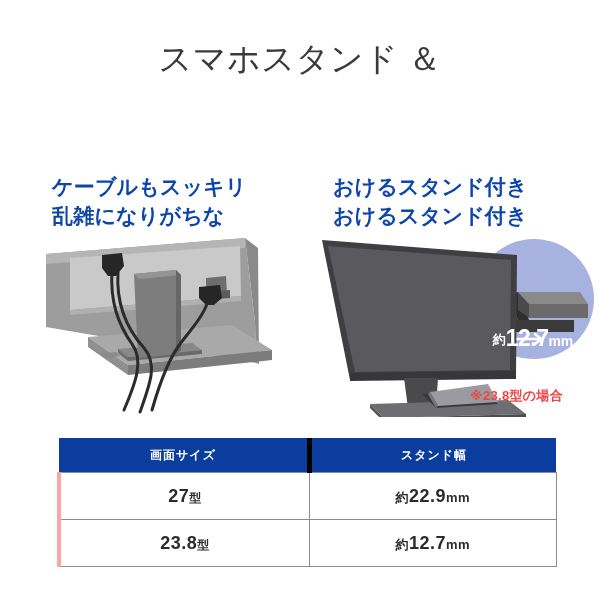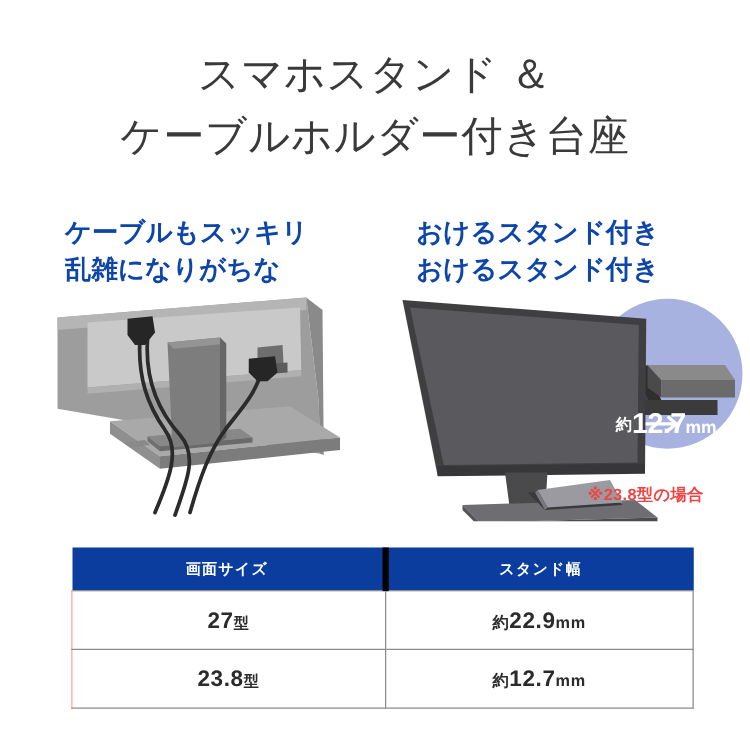--- a/index.html
+++ b/index.html
@@ -91,31 +91,30 @@
   }
   #spec-table tbody td {
     height: 44px;
     border: 1px solid #8c8c8c;
     font-size: 18px;
     font-weight: 700;
     color: #2b2b2b;
     background: #ffffff;
     letter-spacing: 0.5px;
   }
-  #spec-table tbody td:first-child { border-left: 1px solid #fca5a5; }
+  #spec-table tbody td:first-child { border-left: 4px solid #fca5a5; }
   .unit-small { font-size: 12px; font-weight: 700; }
   .approx     { font-size: 13px; font-weight: 700; }
   .mm-small   { font-size: 13px; font-weight: 700; }
 </style>
 </head>
 <body>
 
 <div id="page-title">
   <span class="tline">スマホスタンド ＆</span>
-  <span class="tline">ケーブルホルダー付き台座</span>
 </div>
 
 <div class="subhead" id="subhead-left">
   <span class="sline">ケーブルもスッキリ</span>
   <span class="sline">乱雑になりがちな</span>
 </div>
 
 <div class="illus" id="illus-left">
   <svg width="265" height="185" viewBox="0 0 265 185" xmlns="http://www.w3.org/2000/svg">
 

